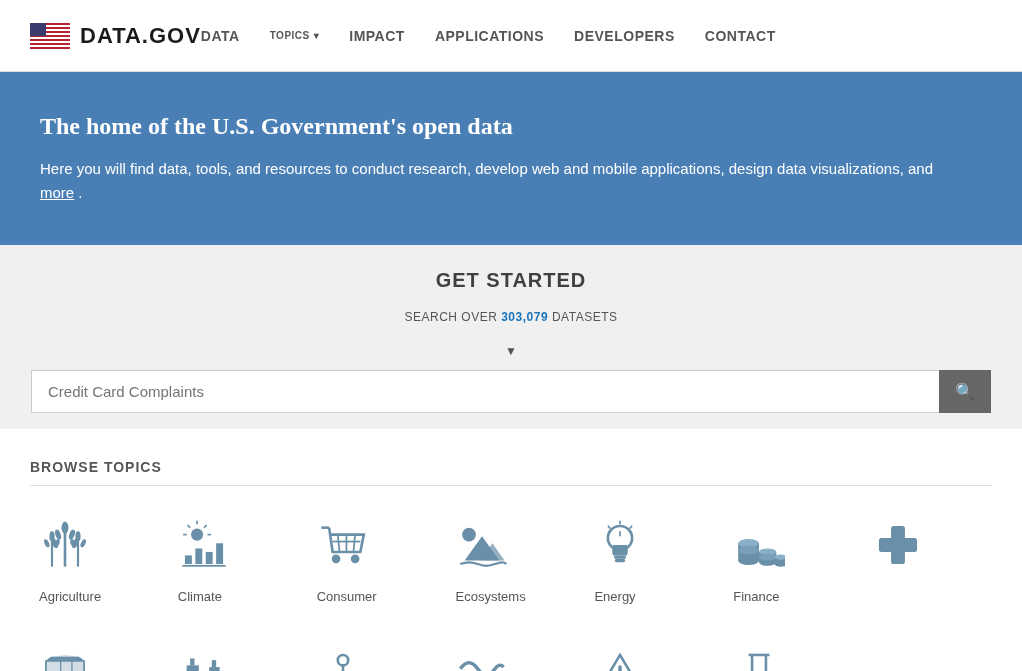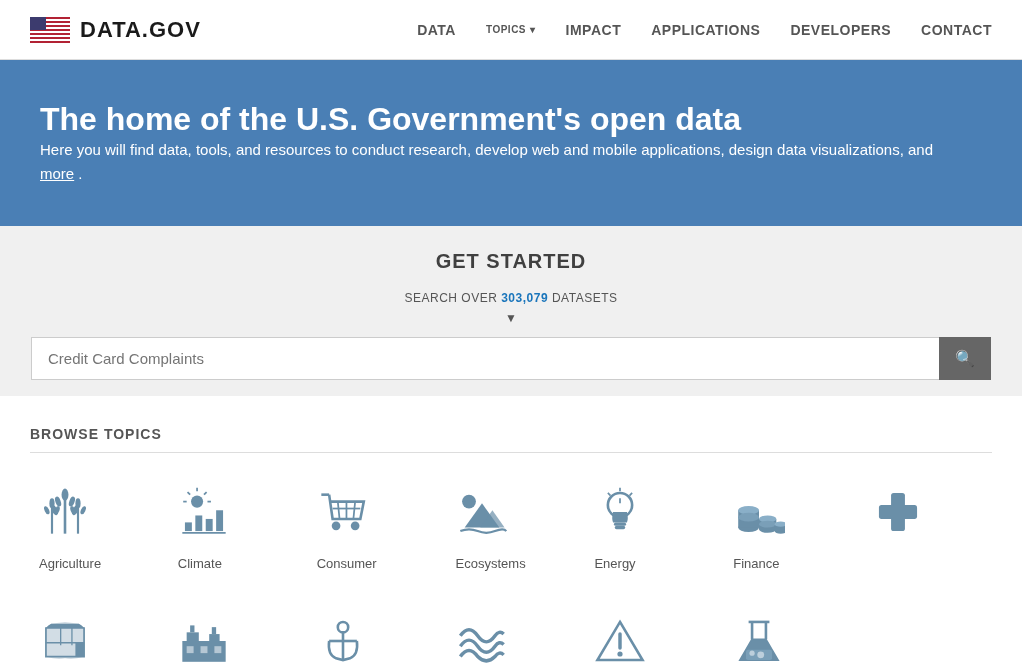--- a/index.html
+++ b/index.html
@@ -3,24 +3,23 @@
   <meta charset="utf-8">
   <style>
     * { margin: 0; padding: 0; box-sizing: border-box; }
     body { font-family: Arial, sans-serif; background: #f5f5f5; color: #333; }
 
     
     .header {
       background: #fff;
       display: flex;
       align-items: center;
-      justify-content: space-between;
       padding: 2px 30px;
       border-bottom: 1px solid #ddd;
-      height: 60px;
+      height: 72px;
     }
     .logo {
       display: flex;
       align-items: center;
       gap: 10px;
     }
     .flag {
       width: 40px;
       height: 26px;
       display: inline-block;
@@ -51,24 +50,25 @@
     }
     .nav-topics span { font-size: 10px; color: #555; }
 
     
     .hero {
       background: #4a7fb5;
       padding: 40px 40px;
       color: #fff;
     }
     .hero h1 {
-      font-size: 32px;
+      font-size: 24px;
       font-weight: bold;
-      margin-bottom: 0;
+      margin-bottom: 16px;
       line-height: 1.2;
+      font-family: Liberation Serif, serif;
     }
     .hero p {
       font-size: 15px;
       line-height: 1.6;
       max-width: 900px;
     }
     .hero p a {
       color: #fff;
       text-decoration: underline;
     }
@@ -83,21 +83,21 @@
       font-size: 20px;
       font-weight: bold;
       letter-spacing: 1px;
       color: #404040;
       margin-bottom: 18px;
     }
     .search-subtitle {
       font-size: 12px;
       color: #555;
       letter-spacing: 0.5px;
-      margin-bottom: 6px;
+      margin-bottom: 20px;
     }
     .search-subtitle a {
       color: #1a75bb;
       text-decoration: none;
       font-weight: bold;
     }
     .dropdown-arrow {
       font-size: 12px;
       color: #555;
       margin-bottom: 12px;

